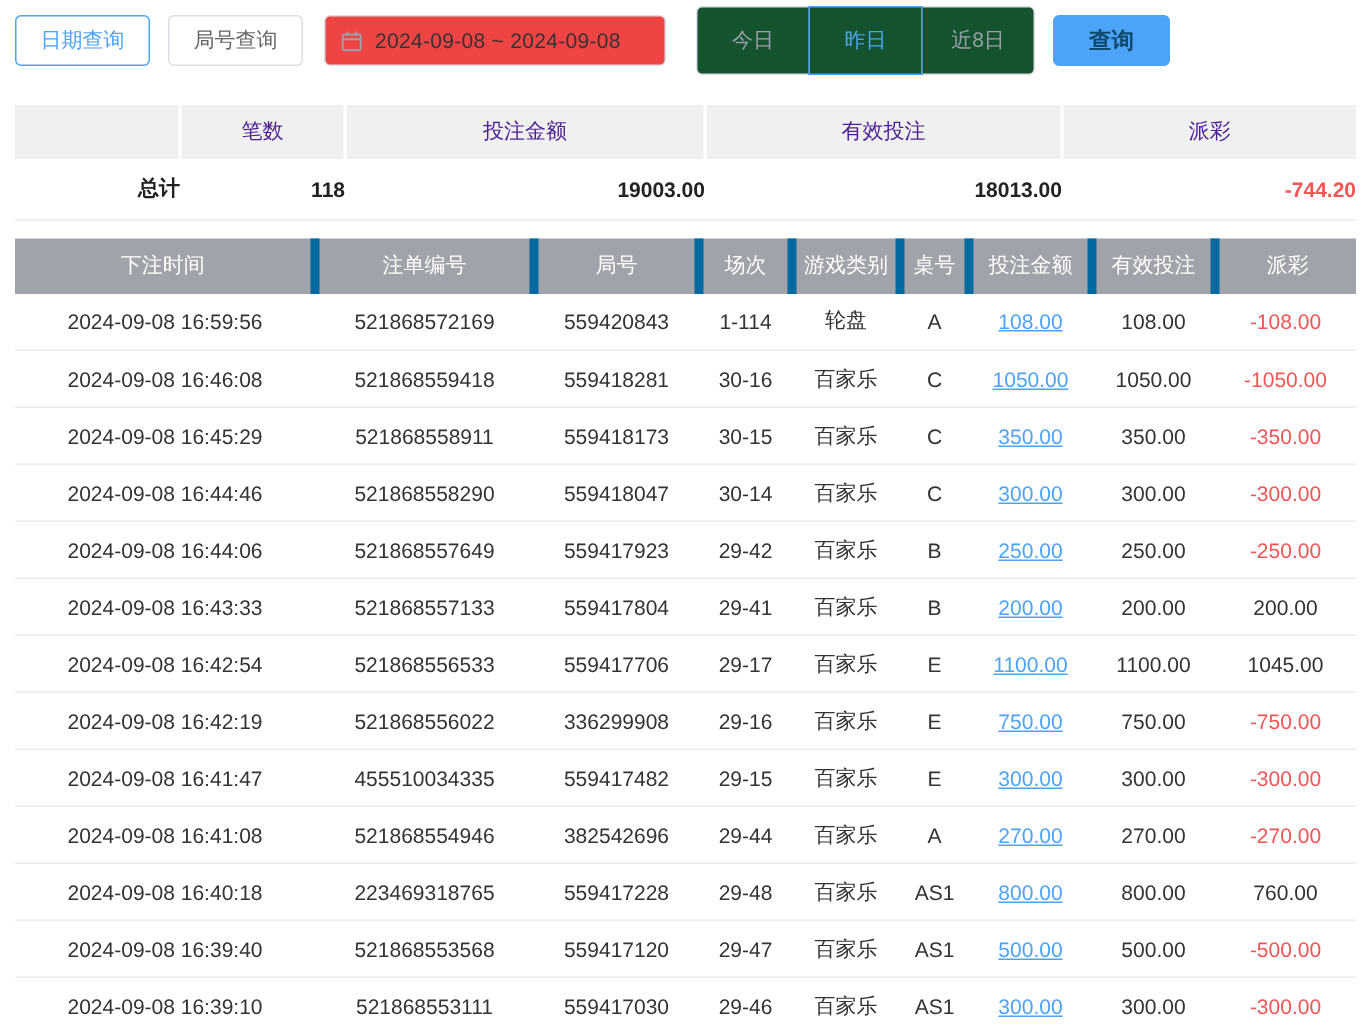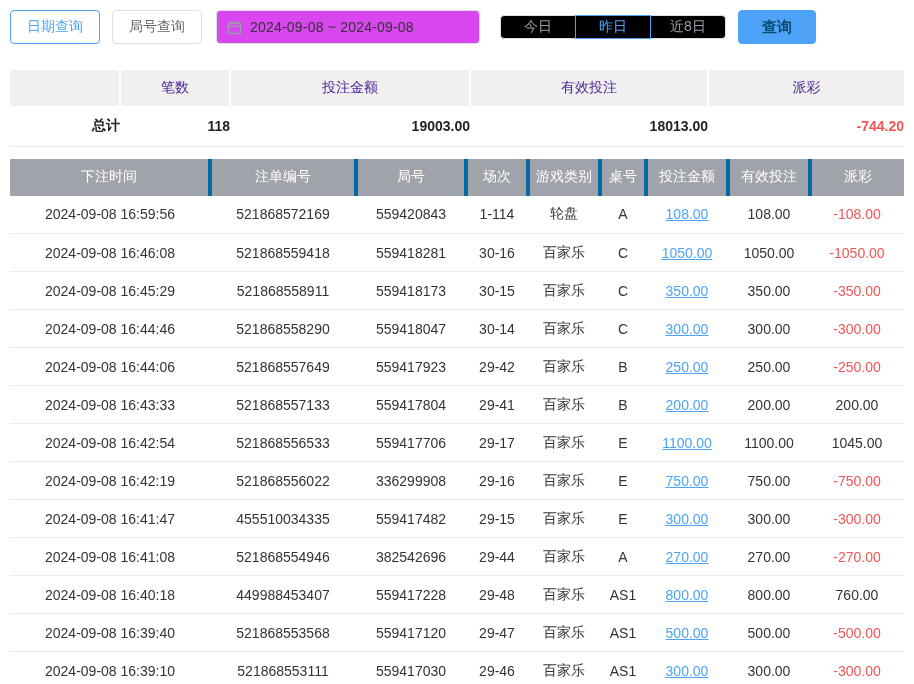--- a/index.html
+++ b/index.html
@@ -16,31 +16,31 @@
   .toolbar { display: flex; align-items: center; height: 34px; margin-bottom: 26px; }
   .btn {
     height: 34px; padding: 0 16px;
     border: 1px solid #dcdfe6; border-radius: 4px;
     background: #fff; color: #666; font-size: 14px;
     font-family: inherit; cursor: pointer; white-space: nowrap;
   }
   .btn.outline-primary { border-color: var(--accent, #4da3f7); color: var(--accent, #4da3f7); }
   .btn.plain { margin-left: 12px; color: #666; }
   .date-input {
-    margin-left: 14px; width: 264px; height: 34px;
+    margin-left: 14px; width: 228px; height: 34px;
     border: 1px solid #dcdfe6; border-radius: 4px;
     display: flex; align-items: center; padding: 0 10px;
-    cursor: pointer; background: #d946ef;
+    cursor: pointer; background: #ef4444;
   }
   .cal-icon { display: inline-flex; margin-right: 8px; }
   .date-text { color: #333; font-size: 14px; letter-spacing: 0.2px; }
   .segment { display: flex; margin-left: 20px; }
   .seg-btn {
-    height: 24px; width: 76px;
-    border: 1px solid #dcdfe6; background: #000000;
+    height: 46px; width: 76px;
+    border: 1px solid #dcdfe6; background: #14532d;
     color: #9aa0a8; font-size: 14px; font-family: inherit;
     margin-left: -1px; cursor: pointer;
   }
   .seg-btn:first-child { margin-left: 0; border-radius: 4px 0 0 4px; }
   .seg-btn:last-child { border-radius: 0 4px 4px 0; }
   .seg-btn.active { color: var(--accent, #4da3f7); border-color: var(--accent, #4da3f7); position: relative; z-index: 1; }
   .btn.search {
     margin-left: 12px; width: 78px;
     background: var(--accent, #4da3f7); border-color: var(--accent, #4da3f7);
     color: #0c4a6e; font-weight: bold; font-size: 15px;
@@ -59,21 +59,21 @@
     border-bottom: 1px solid var(--border, #ebebeb);
     margin-top: 26px;
   }
   .summary-table td.neg { color: var(--negative, #f25555); }
 
   
   .bet-table { width: 894px; border-collapse: collapse; table-layout: fixed; }
   .bet-table th {
     background: var(--table-header-bg, #a0a4aa);
     color: #fff; font-weight: normal; font-size: 14px;
-    height: 37px; text-align: center; border-left: 4px solid #0369a1;
+    height: 37px; text-align: center; border-left: 6px solid #0369a1;
   }
   .bet-table th:first-child { border-left: none; }
   .bet-table td {
     height: 38px; text-align: center; font-size: 14px; color: #333;
     border-bottom: 1px solid var(--border, #ebebeb);
     white-space: nowrap; overflow: hidden;
   }
   .bet-table td.neg { color: var(--negative, #f25555); }
   .bet-table td.pos { color: #333; }
   .amount-link { color: var(--link, #4da3f7); text-decoration: underline; cursor: pointer; }
@@ -267,21 +267,21 @@
           <td>382542696</td>
           <td>29-44</td>
           <td>百家乐</td>
           <td>A</td>
           <td><a class="amount-link">270.00</a></td>
           <td>270.00</td>
           <td class="neg">-270.00</td>
         </tr>
         <tr>
           <td>2024-09-08 16:40:18</td>
-          <td>449988453407</td>
+          <td>223469318765</td>
           <td>559417228</td>
           <td>29-48</td>
           <td>百家乐</td>
           <td>AS1</td>
           <td><a class="amount-link">800.00</a></td>
           <td>800.00</td>
           <td class="pos">760.00</td>
         </tr>
         <tr>
           <td>2024-09-08 16:39:40</td>

